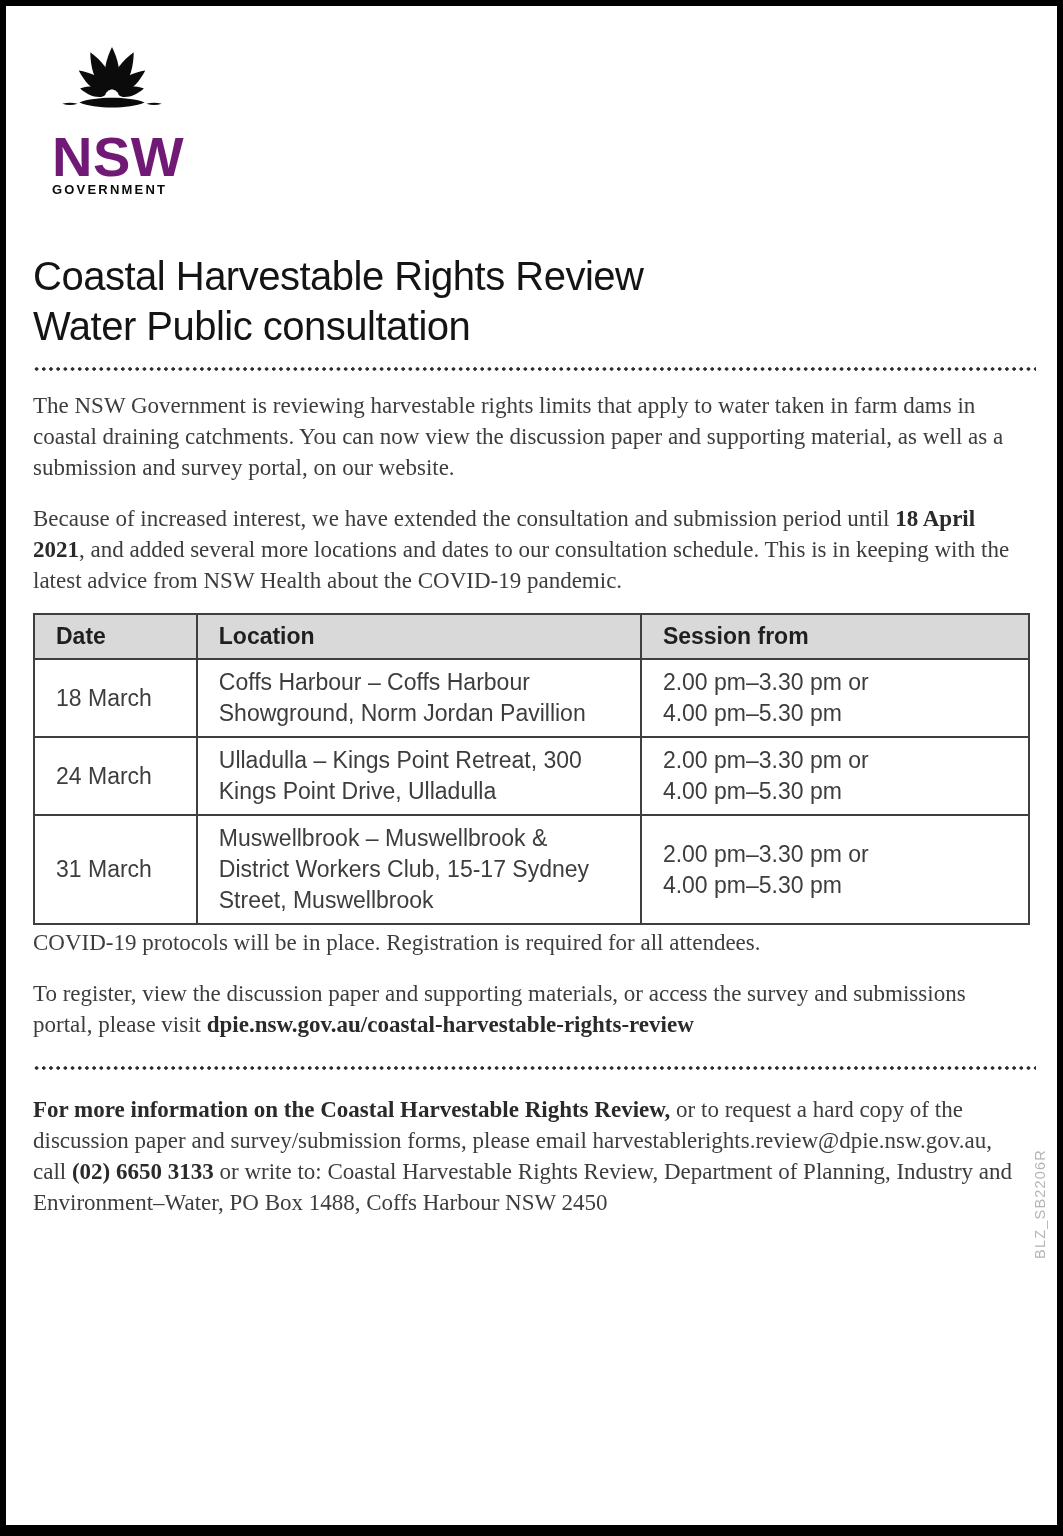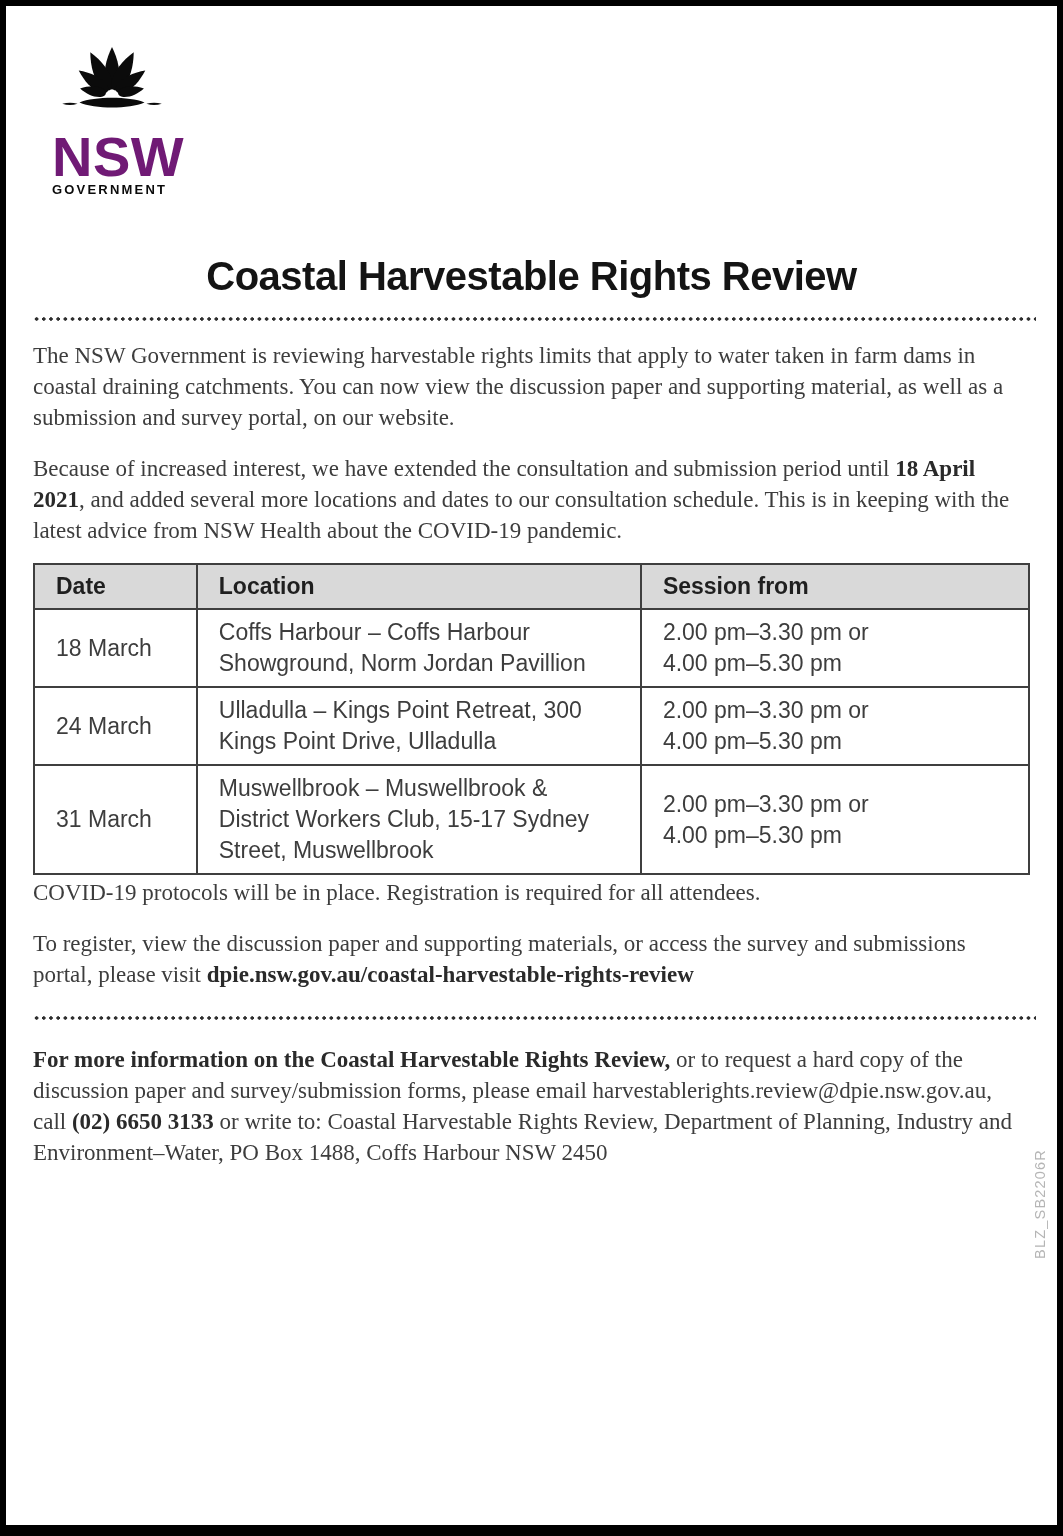--- a/index.html
+++ b/index.html
@@ -28,22 +28,22 @@
     letter-spacing:0.5px; color:#701a75; margin-top:2px;
   }
   .logo-gov {
     font-weight:bold; font-size:13px; letter-spacing:2.2px;
     color:#0b0b0b; margin-top:3px;
   }
 
   
   h1.title {
     margin:54px 0 16px 0;
-    font-size:40px; line-height:50px; font-weight:bold;
-    letter-spacing:-0.5px; color:#141414;text-align:center;
+    font-size:40px; line-height:50px; font-weight:normal;
+    letter-spacing:-0.5px; color:#141414;
   }
 
   
   .dotted {
     height:4px; width:1003px;
     background-image:radial-gradient(circle, #2e2e2e 1.5px, transparent 1.9px);
     background-size:7.2px 4px;
     background-repeat:repeat-x;
     background-position:0 50%;
   }
@@ -117,21 +117,21 @@
             <path d="M26 60 C42 53.5 78 53.5 94 60 C78 67 42 67 26 60 Z"></path>
             <path d="M8 61.5 Q16 59 24 61.5 Q16 64 8 61.5 Z"></path>
             <path d="M96 61.5 Q104 59 112 61.5 Q104 64 96 61.5 Z"></path>
           </g>
         </svg>
       </span>
       <div class="logo-nsw">NSW</div>
       <div class="logo-gov">GOVERNMENT</div>
     </div>
 
-    <h1 class="title"><span>Coastal Harvestable Rights Review</span><br></h1>
+    <h1 class="title"><span>Coastal Harvestable Rights Review</span><br><span>Water Public consultation</span></h1>
 
     <div class="dotted top"></div>
 
     <p class="body first-after-rule">The NSW Government is reviewing harvestable rights limits that apply to water taken in farm dams in coastal draining catchments. You can now view the discussion paper and supporting material, as well as a submission and survey portal, on our website.</p>
 
     <p class="body"><span>Because of increased interest, we have extended the consultation and submission period until </span><strong>18 April 2021</strong><span>, and added several more locations and dates to our consultation schedule. This is in keeping with the latest advice from NSW Health about the COVID-19 pandemic.</span></p>
 
 
     <table class="sessions">
       <colgroup>

